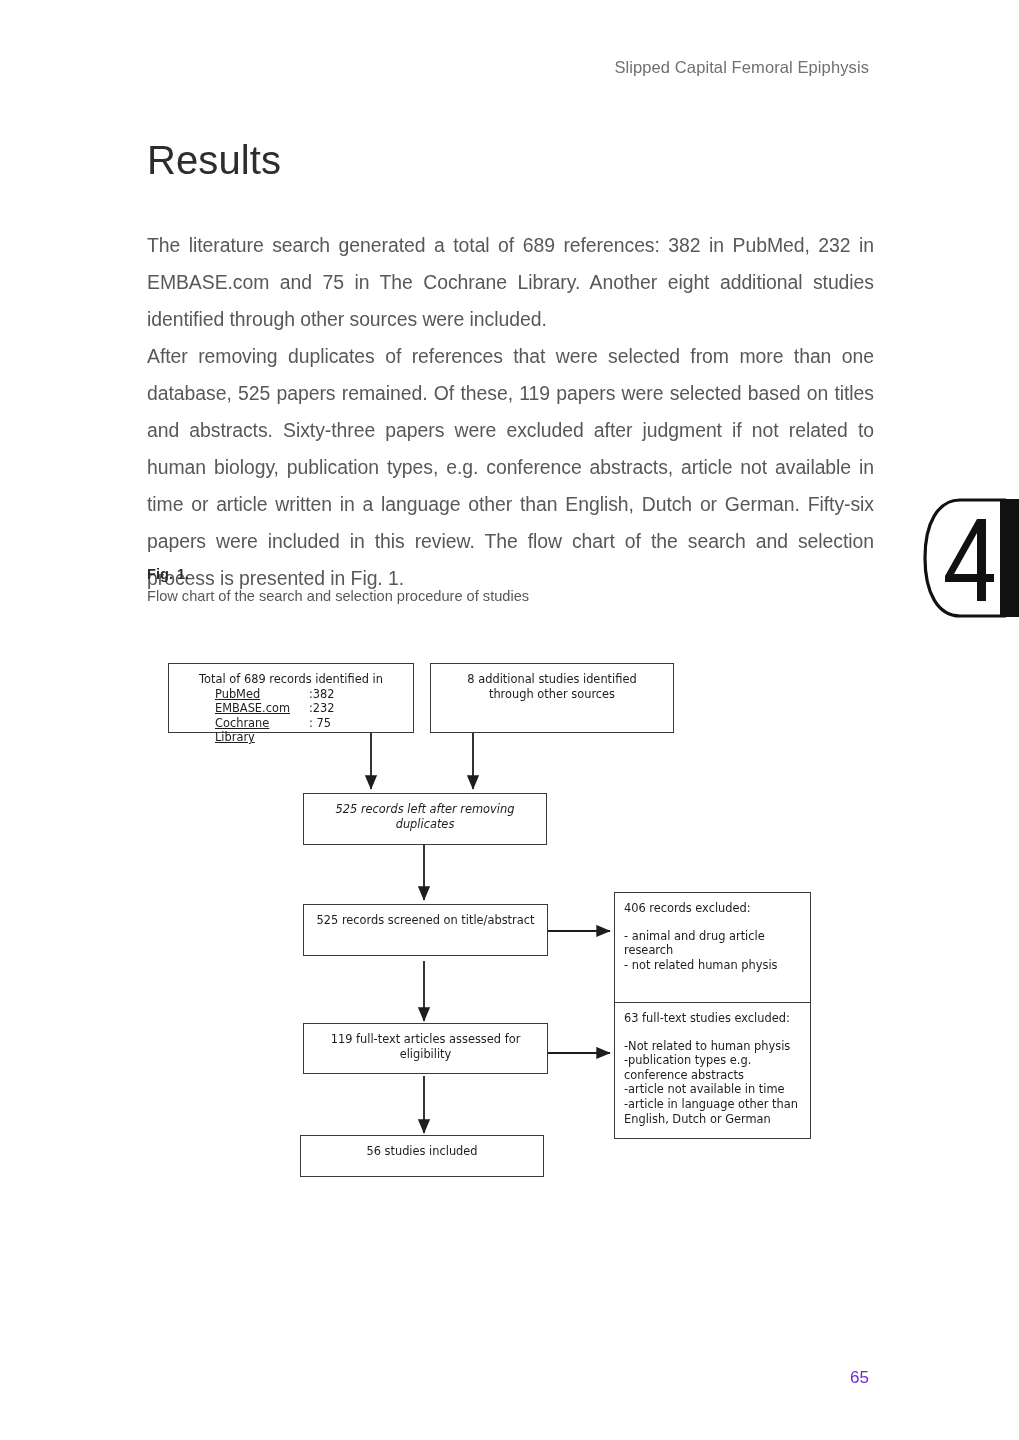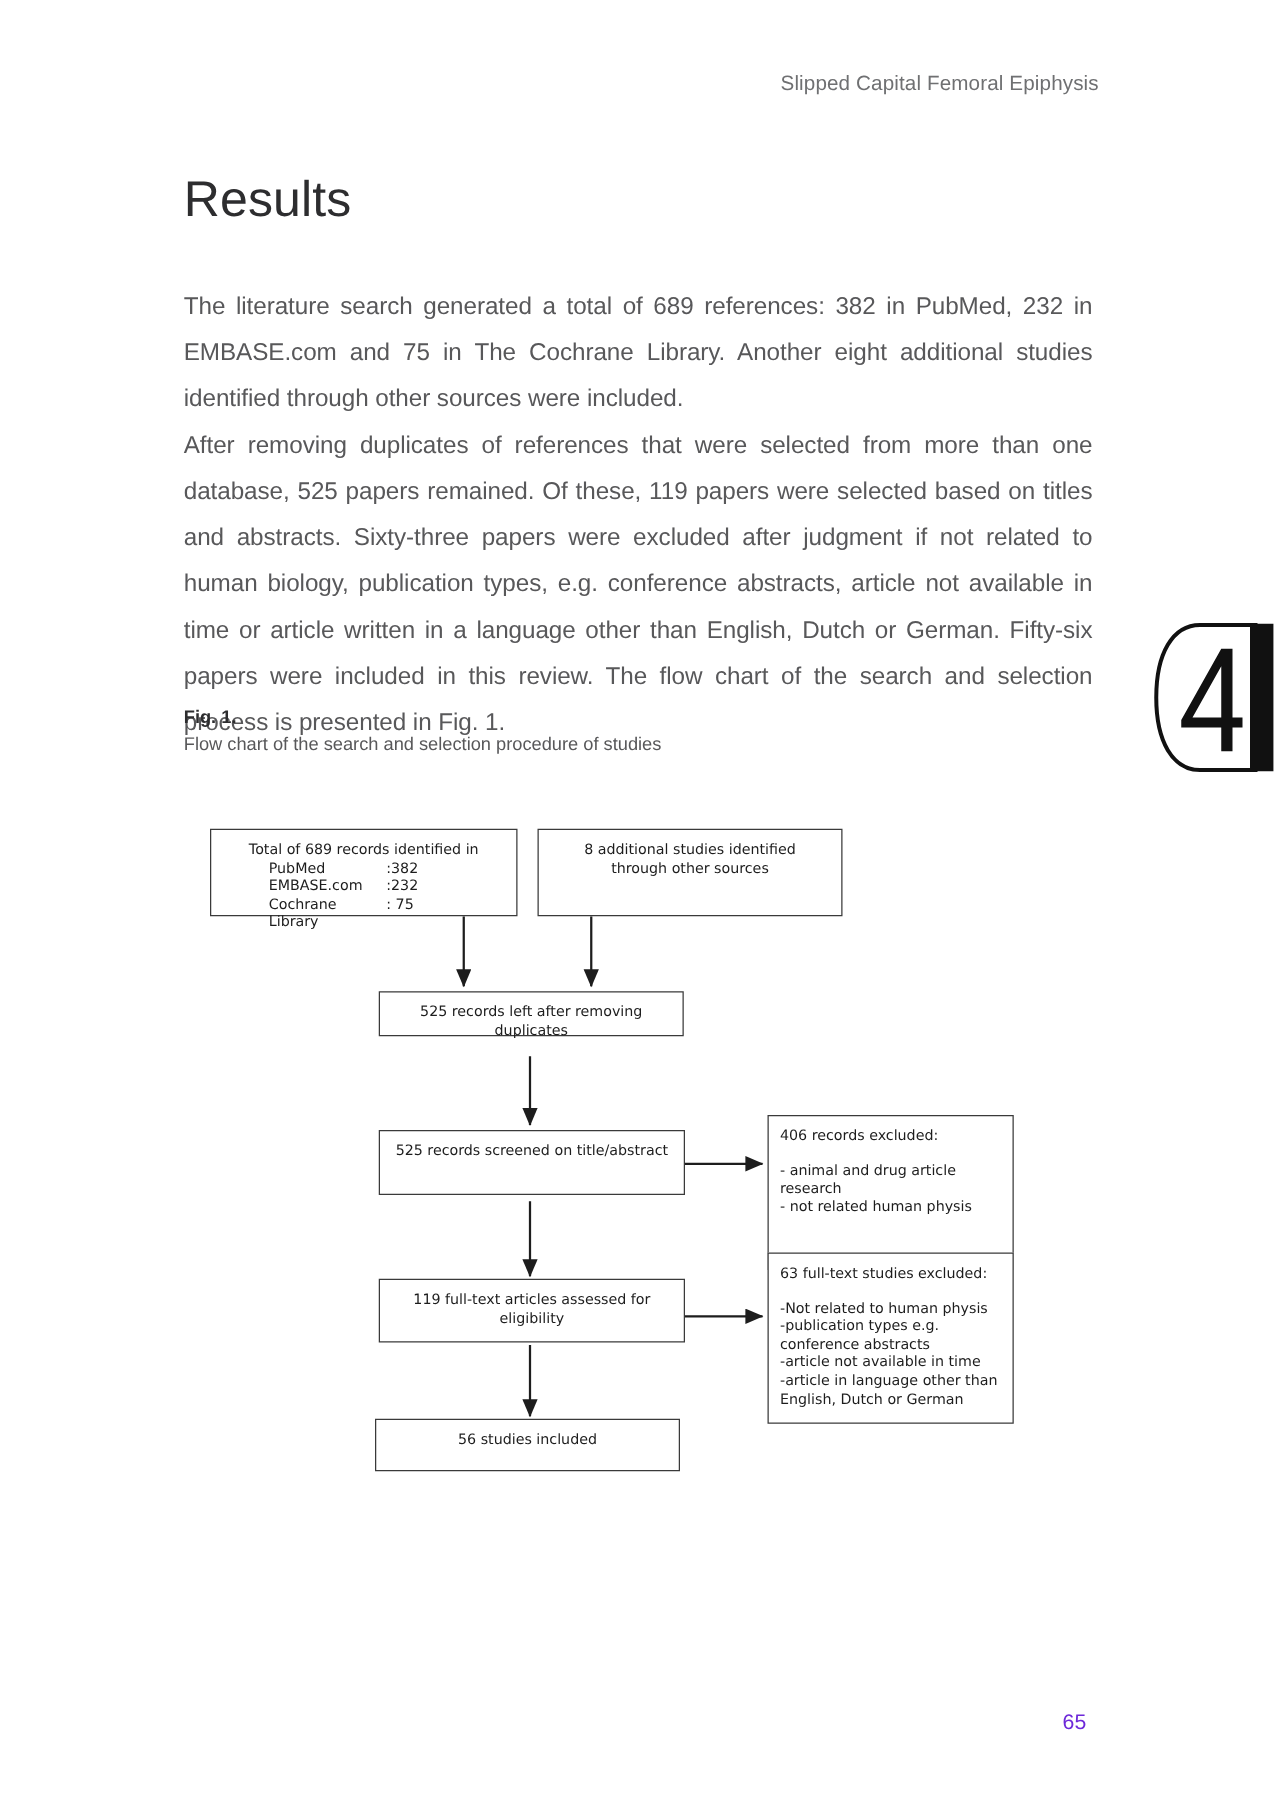--- a/index.html
+++ b/index.html
@@ -13,21 +13,21 @@
     position: relative;
     overflow: hidden;
     font-family: "Liberation Sans", sans-serif;
     -webkit-font-smoothing: antialiased;
   }
 
   
   .running-head {
     position: absolute;
     top: 58px;
-    right: 140px;
+    right: 150px;
     font-size: 16.5px;
     letter-spacing: 0.1px;
     color: #6f7072;
     font-family: "Liberation Sans", sans-serif;
     white-space: nowrap;
   }
 
   
   .folio {
     position: absolute;
@@ -119,21 +119,21 @@
   .fb-src-title { text-align: center; }
   .fb-src-rows {
     display: block;
     margin: 0 auto;
     width: 152px;
     text-align: left;
   }
   .fb-src-row {
     display: flex;
   }
-  .fb-src-row .k { width: 94px; }
+  .fb-src-row .k { width: 94px; text-decoration: underline; }
   .fb-src-row .v { width: 58px; }
 
   .fb-gap { height: 13px; }
 
   
   .connectors {
     position: absolute;
     left: 0; top: 0;
     width: 1019px; height: 1440px;
   }
@@ -215,21 +215,21 @@
     </div>
   </div>
 
   <div class="flow-box" style="left:430px; top:649px; width:244px; height:70px;">
     <div class="fb-inner fb-center">
       <div>8 additional studies identified</div>
       <div>through other sources</div>
     </div>
   </div>
 
-  <div class="flow-box" style="left:303px; top:779px; width:244px; height:36px;">
+  <div class="flow-box" style="left:303px; top:779px; width:244px; height:52px;font-style:italic;">
     <div class="fb-inner fb-center">
       <div>525 records left after removing</div>
       <div>duplicates</div>
     </div>
   </div>
 
   <div class="flow-box" style="left:303px; top:890px; width:245px; height:52px;">
     <div class="fb-inner fb-center">
       <div>525 records screened on title/abstract</div>
     </div>

